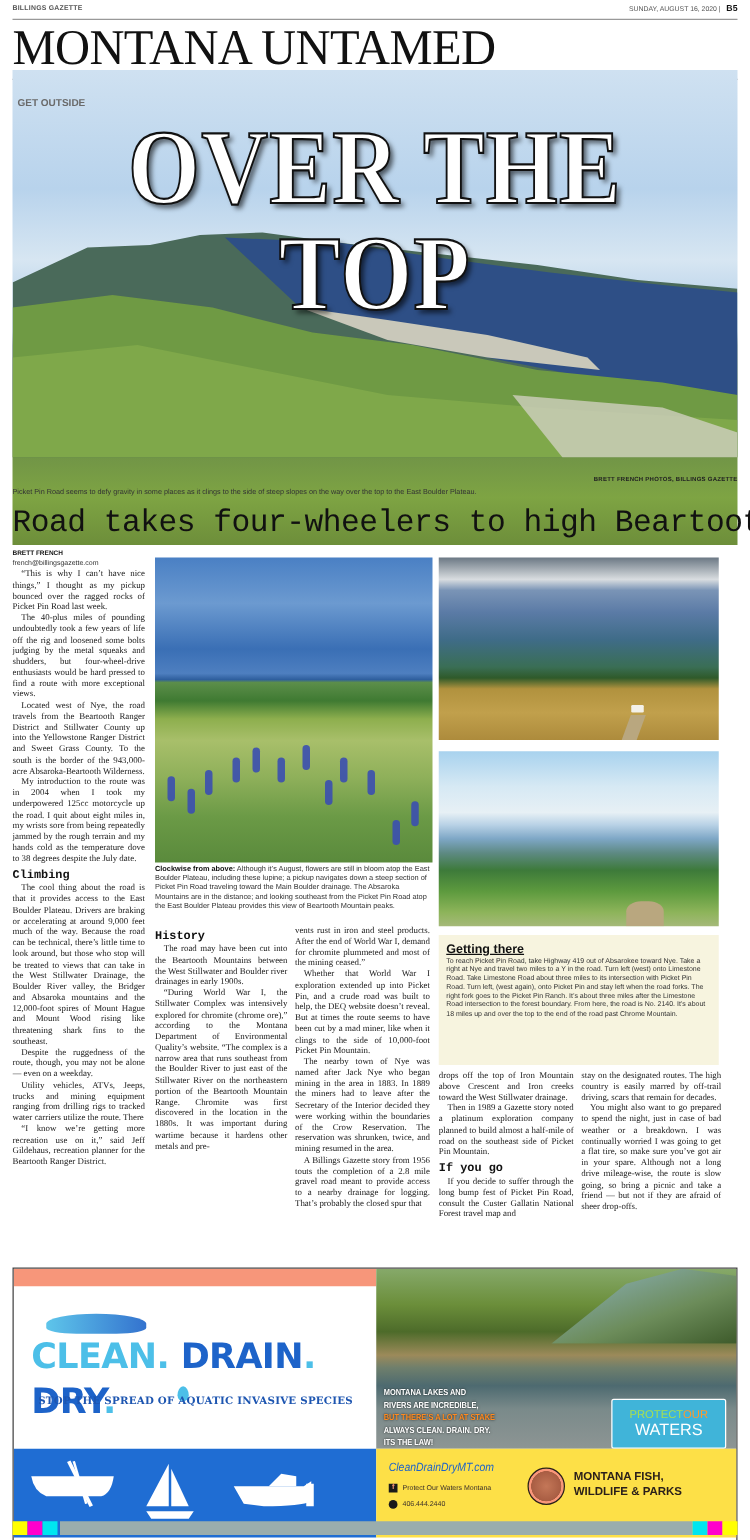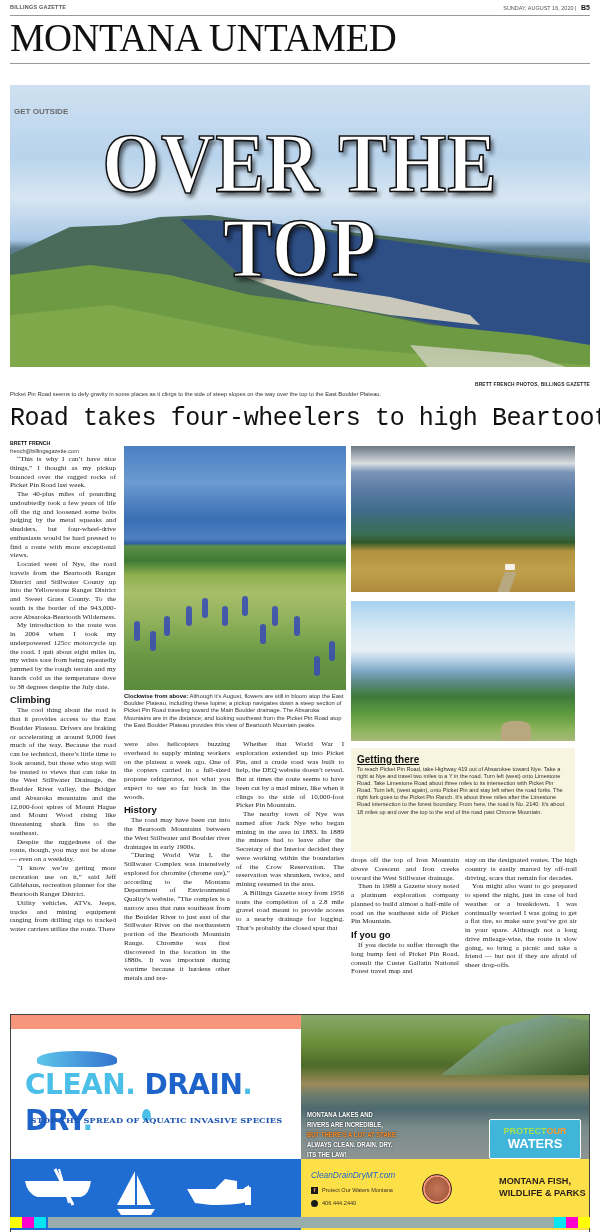--- a/index.html
+++ b/index.html
@@ -7,35 +7,35 @@
   body { position: relative; font-family: "Liberation Serif", serif; color: #222; }
 
   .folio { position: absolute; top: 4px; left: 10px; right: 10px; height: 10px; font-family: "Liberation Sans", sans-serif; font-size: 5.5px; color: #555; }
   .folio .left { position: absolute; left: 0; top: 0; font-weight: bold; letter-spacing: 0.2px; }
   .folio .right { position: absolute; right: 0; top: 0; }
   .folio .page { font-weight: bold; color: #111; font-size: 7px; margin-left: 3px; }
   .rule { position: absolute; left: 10px; right: 10px; height: 1px; background: #999; }
 
   .section-title { position: absolute; left: 10px; top: 17px; font-family: "Liberation Serif", serif; font-size: 40px; line-height: 42px; color: #111; letter-spacing: -0.5px; transform: scaleX(0.97); transform-origin: left; }
 
-  .hero { position: absolute; left: 10px; top: 85px; width: 580px; height: 282px; overflow: hidden;
+  .hero { position: absolute; left: 10px; top: 56px; width: 580px; height: 380px; overflow: hidden;
     background: linear-gradient(180deg, #cfe1f1 0%, #b8d3ec 25%, #d7e6f2 40%, #a9c8e6 55%, #5f7e92 58%, #4b6a62 66%, #6c8f48 78%, #7ea443 90%, #6d8e3a 100%); }
   .hero .mtn { position: absolute; left: 0; top: 120px; width: 580px; height: 190px; }
   .kicker { position: absolute; left: 4px; top: 22px; font-family: "Liberation Sans", sans-serif; font-weight: bold; font-size: 8px; color: #6a6a6a; z-index: 3; }
   .big-head { position: absolute; left: 10px; width: 560px; top: 36px; text-align: center; font-family: "Liberation Serif", serif; font-size: 74px; line-height: 74px; color: #fff; font-weight: bold; letter-spacing: 1px; transform: scaleY(1.15); transform-origin: top;
     -webkit-text-stroke: 1.5px #111; text-shadow: 3px 3px 4px rgba(0,0,0,0.6); z-index: 3; }
 
   .credit { position: absolute; right: 10px; font-family: "Liberation Sans", sans-serif; font-weight: bold; font-size: 4.8px; color: #222; letter-spacing: 0.2px; }
   .cutline { position: absolute; left: 10px; font-family: "Liberation Sans", sans-serif; font-size: 5.8px; color: #333; }
 
   .headline { position: absolute; left: 10px; top: 405px; font-family: Liberation Mono, monospace; font-size: 25px; line-height: 28px; color: #111; letter-spacing: -0.4px; white-space: nowrap; }
 
   .col { position: absolute; font-family: "Liberation Serif", serif; font-size: 7.1px; line-height: 8.75px; color: #222; text-align: justify; overflow: hidden; }
   .col p { text-indent: 7px; }
-  .col h3 { font-family: Liberation Sans, sans-serif; font-size: 9.5px; line-height: 12px; margin-top: 3px; color: #111; text-indent: 0; }
+  .col h3 { font-family: Liberation Mono, monospace; font-size: 9.5px; line-height: 12px; margin-top: 3px; color: #111; text-indent: 0; }
   .byline { font-family: "Liberation Sans", sans-serif; font-weight: bold; font-size: 5.2px; line-height: 7px; color: #111; }
   .byline-email { font-family: "Liberation Sans", sans-serif; font-size: 5.6px; line-height: 8px; color: #333; }
 
   .photo { position: absolute; overflow: hidden; }
   .photo-lupine { left: 124px; top: 446px; width: 222px; height: 244px;
     background: linear-gradient(180deg, #4a80c4 0%, #6c9ad0 15%, #3a6fb5 30%, #4e7fc0 38%, #2f5f9e 40%, #5c8e4a 41%, #3f7a32 47%, #8eaf4e 53%, #a8bf6a 60%, #8fb05a 72%, #6b9a46 85%, #5a8a3c 100%); }
   .photo-pickup { left: 351px; top: 446px; width: 224px; height: 146px;
     background: linear-gradient(180deg, #6b7884 0%, #d9dde0 12%, #7a94b6 18%, #5b7ba6 30%, #3f6c88 45%, #3a6e55 60%, #2f5a2a 66%, #b1923e 72%, #c1a04c 85%, #ad8b3c 100%); }
   .photo-south { left: 351px; top: 601px; width: 224px; height: 140px;
     background: linear-gradient(180deg, #a8d2ee 0%, #d6e9f4 20%, #e7f0f5 35%, #b9d2e6 42%, #7ea7c6 50%, #5e8a84 58%, #3d7a3a 68%, #5d9a3e 80%, #8db45a 92%, #a5b979 100%); }
@@ -59,32 +59,32 @@
   .ad-logo .dot { color: #4cbfe8; }
   .ad-drop { position: absolute; left: 131px; top: 94px; width: 9px; height: 12px; background: #4cbfe8; border-radius: 50% 50% 50% 50% / 60% 60% 40% 40%; }
   .ad-splash { position: absolute; left: 26px; top: 36px; width: 80px; height: 16px; background: linear-gradient(90deg, #4cbfe8, #1d63c9); border-radius: 50% 50% 30% 30%; opacity: 0.9; }
   .ad-tag { position: absolute; left: 8px; top: 100px; width: 275px; text-align: center; font-family: "DejaVu Serif", serif; font-weight: bold; font-size: 8.2px; color: #1d55b0; letter-spacing: 0.2px; }
   .ad-blue { position: absolute; left: 0; top: 144px; width: 290px; height: 71px; background: #1f6dd3; }
   .ad-photo { position: absolute; left: 290px; top: 0; width: 290px; height: 144px;
     background: linear-gradient(180deg, #86a96a 0%, #6b8e3a 20%, #4d6b2a 35%, #9c8a5a 48%, #6f7f6c 55%, #4d6a70 65%, #7a8a8a 78%, #8d9594 100%); }
   .ad-photo .hill { position: absolute; right: 0; top: 0; width: 150px; height: 60px; background: linear-gradient(160deg, #8fb5c6 0%, #6c8c5a 60%, #3d5a2a 100%); clip-path: polygon(0 100%, 40% 20%, 70% 0, 100% 10%, 100% 100%); }
   .ad-photo-text { position: absolute; left: 6px; top: 95px; font-family: "Liberation Sans", sans-serif; font-weight: bold; font-size: 7px; line-height: 10px; color: #fff; transform: scaleX(0.85); transform-origin: left; text-shadow: 0 0 2px rgba(0,0,0,0.8); }
   .ad-photo-text .orange { color: #ff8a1f; }
-  .ad-badge { position: absolute; left: 188px; top: 104px; width: 92px; height: 40px; background: #40b4d9; border: 1px solid #fff; border-radius: 2px; text-align: center; font-family: "Liberation Sans", sans-serif; font-weight: bold; }
+  .ad-badge { position: absolute; left: 188px; top: 104px; width: 92px; height: 40px; background: #40b4d9; border: 1px solid #fff; border-radius: 2px; text-align: center; font-family: "Liberation Sans", sans-serif; font-weight: normal; }
   .ad-badge .b1 { display: block; font-size: 9px; line-height: 11px; margin-top: 6px; color: #a6e051; }
   .ad-badge .b1 .o { color: #ff9a2a; }
   .ad-badge .b2 { display: block; font-size: 13px; line-height: 14px; color: #fff; }
   .ad-salmon { position: absolute; left: 290px; top: 144px; width: 290px; height: 71px; background: #fde047; }
   .ad-url { position: absolute; left: 10px; top: 10px; font-family: "Liberation Sans", sans-serif; font-style: italic; font-size: 9.5px; color: #1d63c9; transform: scaleX(0.88); transform-origin: left; }
   .ad-fb, .ad-phone { position: absolute; left: 10px; font-family: "Liberation Sans", sans-serif; font-size: 5.6px; color: #3b2f2a; }
   .ad-fb { top: 28px; } .ad-phone { top: 41px; }
   .ad-fb .ic { display: inline-block; width: 7px; height: 7px; background: #1a1a1a; color: #fa977a; font-size: 6px; line-height: 7px; text-align: center; font-weight: bold; margin-right: 4px; vertical-align: middle; }
   .ad-phone .ic { display: inline-block; width: 7px; height: 7px; background: #1a1a1a; border-radius: 50%; margin-right: 4px; vertical-align: middle; }
   .fwp-seal { position: absolute; left: 121px; top: 15px; width: 30px; height: 30px; border-radius: 50%; border: 1.5px solid #2a1f1a; background: radial-gradient(circle, #c47758 0%, #a85d43 60%, #fa977a 62%); }
-  .fwp-name { position: absolute; left: 158px; top: 16px; font-family: "Liberation Sans", sans-serif; font-weight: bold; font-size: 9.2px; line-height: 12px; color: #2a1f1a; margin-left: 40px; }
+  .fwp-name { position: absolute; left: 158px; top: 16px; font-family: "Liberation Sans", sans-serif; font-weight: bold; font-size: 9.2px; line-height: 12px; color: #2a1f1a; }
 
   .colorbar { position: absolute; left: 10px; top: 1217px; width: 580px; height: 11px; }
   .cb { position: absolute; top: 0; height: 11px; }
 </style>
 </head>
 <body>
 
 <div class="folio">
   <span class="left">BILLINGS GAZETTE</span>
   <span class="right">
@@ -118,22 +118,22 @@
 <div class="col" style="left:10px; top:440px; width:106px; height:540px;">
   <div class="byline">BRETT FRENCH</div>
   <div class="byline-email">french@billingsgazette.com</div>
   <p>“This is why I can’t have nice things,” I thought as my pickup bounced over the ragged rocks of Picket Pin Road last week.</p>
   <p>The 40-plus miles of pounding undoubtedly took a few years of life off the rig and loosened some bolts judging by the metal squeaks and shudders, but four-wheel-drive enthusiasts would be hard pressed to find a route with more exceptional views.</p>
   <p>Located west of Nye, the road travels from the Beartooth Ranger District and Stillwater County up into the Yellowstone Ranger District and Sweet Grass County. To the south is the border of the 943,000-acre Absaroka-Beartooth Wilderness.</p>
   <p>My introduction to the route was in 2004 when I took my underpowered 125cc motorcycle up the road. I quit about eight miles in, my wrists sore from being repeatedly jammed by the rough terrain and my hands cold as the temperature dove to 38 degrees despite the July date.</p>
   <h3>Climbing</h3>
   <p>The cool thing about the road is that it provides access to the East Boulder Plateau. Drivers are braking or accelerating at around 9,000 feet much of the way. Because the road can be technical, there’s little time to look around, but those who stop will be treated to views that can take in the West Stillwater Drainage, the Boulder River valley, the Bridger and Absaroka mountains and the 12,000-foot spires of Mount Hague and Mount Wood rising like threatening shark fins to the southeast.</p>
   <p>Despite the ruggedness of the route, though, you may not be alone — even on a weekday.</p>
+  <p>Utility vehicles, ATVs, Jeeps, trucks and mining equipment ranging from drilling rigs to tracked water carriers utilize the route. There</p>
   <p>“I know we’re getting more recreation use on it,” said Jeff Gildehaus, recreation planner for the Beartooth Ranger District.</p>
-  <p>Utility vehicles, ATVs, Jeeps, trucks and mining equipment ranging from drilling rigs to tracked water carriers utilize the route. There</p>
 </div>
 
 <div class="photo photo-lupine">
   <div class="flower" style="left:10px; top:175px;"></div>
   <div class="flower" style="left:26px; top:185px;"></div>
   <div class="flower" style="left:40px; top:170px;"></div>
   <div class="flower" style="left:62px; top:160px;"></div>
   <div class="flower" style="left:78px; top:152px;"></div>
   <div class="flower" style="left:98px; top:160px;"></div>
   <div class="flower" style="left:118px; top:150px;"></div>
@@ -149,27 +149,27 @@
 </div>
 <div class="photo photo-south">
   <div class="road-tick" style="left:150px; top:120px; width:30px; height:20px; border-radius:40% 40% 0 0;"></div>
 </div>
 
 <div class="caption-block">
   <b>Clockwise from above:</b><span> Although it’s August, flowers are still in bloom atop the East Boulder Plateau, including these lupine; a pickup navigates down a steep section of Picket Pin Road traveling toward the Main Boulder drainage. The Absaroka Mountains are in the distance; and looking southeast from the Picket Pin Road atop the East Boulder Plateau provides this view of Beartooth Mountain peaks.</span>
 </div>
 
 <div class="col" style="left:124px; top:740px; width:106px; height:240px;">
-  <p style="text-indent:0">were also helicopters buzzing overhead to supply mining workers on the plateau a week ago. One of the copters carried in a full-sized propane refrigerator, not what you expect to see so far back in the woods.</p>
   <h3>History</h3>
   <p>The road may have been cut into the Beartooth Mountains between the West Stillwater and Boulder river drainages in early 1900s.</p>
   <p>“During World War I, the Stillwater Complex was intensively explored for chromite (chrome ore),” according to the Montana Department of Environmental Quality’s website. “The complex is a narrow area that runs southeast from the Boulder River to just east of the Stillwater River on the northeastern portion of the Beartooth Mountain Range. Chromite was first discovered in the location in the 1880s. It was important during wartime because it hardens other metals and pre-</p>
 </div>
 
 <div class="col" style="left:236px; top:740px; width:108px; height:240px;">
+  <p style="text-indent:0">vents rust in iron and steel products. After the end of World War I, demand for chromite plummeted and most of the mining ceased.”</p>
   <p>Whether that World War I exploration extended up into Picket Pin, and a crude road was built to help, the DEQ website doesn’t reveal. But at times the route seems to have been cut by a mad miner, like when it clings to the side of 10,000-foot Picket Pin Mountain.</p>
   <p>The nearby town of Nye was named after Jack Nye who began mining in the area in 1883. In 1889 the miners had to leave after the Secretary of the Interior decided they were working within the boundaries of the Crow Reservation. The reservation was shrunken, twice, and mining resumed in the area.</p>
   <p>A Billings Gazette story from 1956 touts the completion of a 2.8 mile gravel road meant to provide access to a nearby drainage for logging. That’s probably the closed spur that</p>
 </div>
 
 <div class="sidebar">
   <h4>Getting there</h4>
   <p>To reach Picket Pin Road, take Highway 419 out of Absarokee toward Nye. Take a right at Nye and travel two miles to a Y in the road. Turn left (west) onto Limestone Road. Take Limestone Road about three miles to its intersection with Picket Pin Road. Turn left, (west again), onto Picket Pin and stay left when the road forks. The right fork goes to the Picket Pin Ranch. It’s about three miles after the Limestone Road intersection to the forest boundary. From here, the road is No. 2140. It’s about 18 miles up and over the top to the end of the road past Chrome Mountain.</p>
 </div>
 

